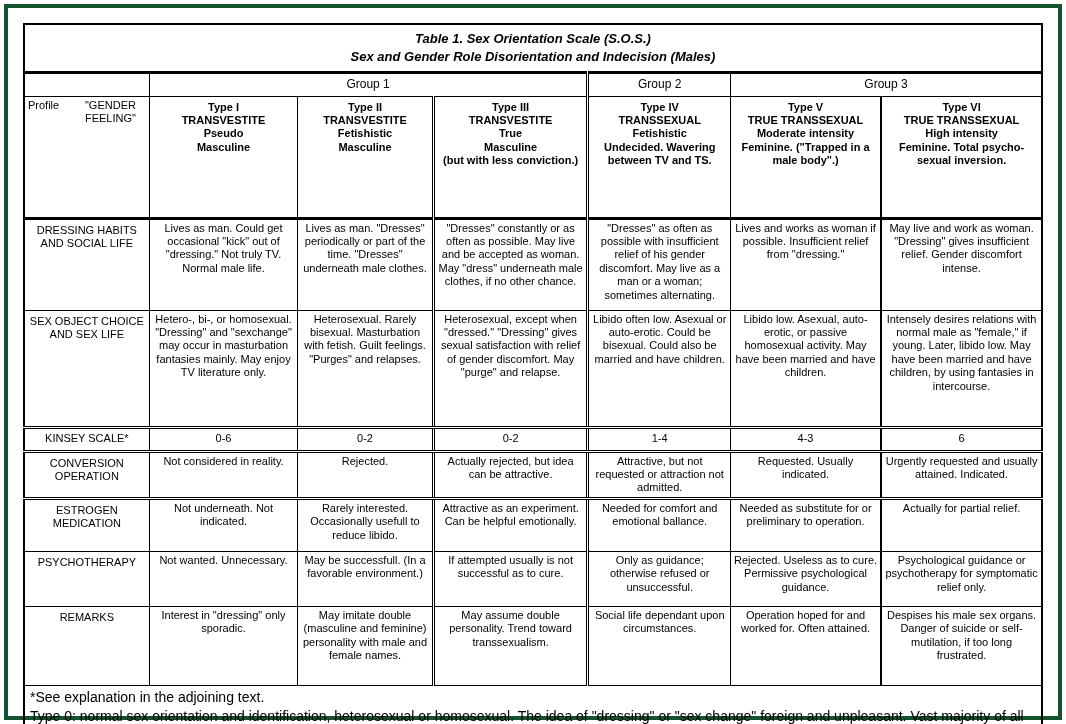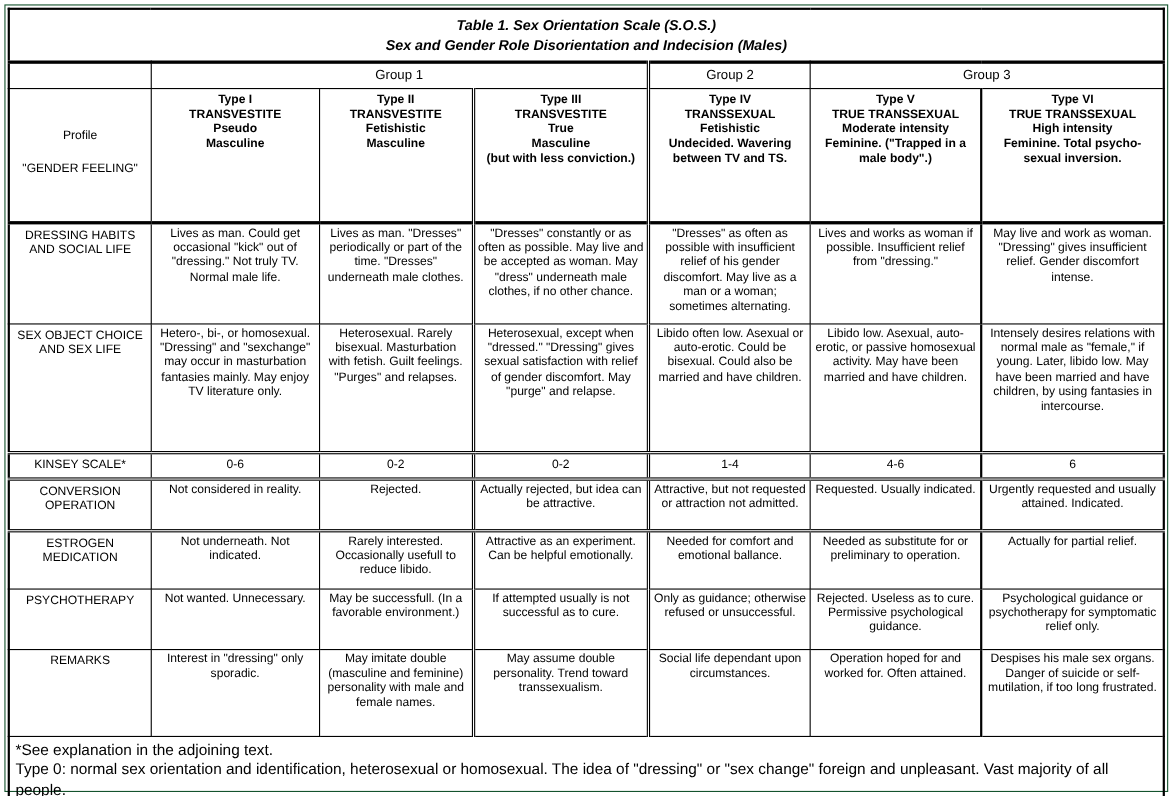--- a/index.html
+++ b/index.html
@@ -1,31 +1,31 @@
 <!DOCTYPE html>
 <html><head>
 <meta charset="utf-8">
 <style>
   html,body{margin:0;padding:0;background:#fff;}
   #page{position:relative;width:1066px;height:724px;background:#fff;
         font-family:"Liberation Sans",sans-serif;color:#000;overflow:hidden;}
-  .frame{position:absolute;top:4px;left:4px;right:4px;bottom:4px;border:1px solid #14532d;padding:2px;}
+  .frame{position:absolute;top:4px;left:4px;right:4px;bottom:4px;border:4px solid #14532d;padding:15px;}
   table{border-collapse:collapse;width:100%;height:100%;table-layout:fixed;border:2px solid #000;}
   td{border:1px solid #000;padding:2px 3px;text-align:center;vertical-align:top;
      font-size:11px;line-height:1.22;color:#000;word-wrap:break-word;}
   .title-cell{vertical-align:middle;font-size:13px;font-weight:bold;font-style:italic;line-height:1.4;}
   .group-cell{vertical-align:middle;font-size:12px;}
   .hb{border-bottom:3px solid #000;}
   .db{border-bottom:3px double #000;}
   .vd{border-left:3px double #000;}
   .vt{border-left:2px solid #000;}
   .lbl{padding-top:4px;}
   .kcell{vertical-align:middle;}
   .pflex{display:flex;flex-direction:column;justify-content:flex-start;height:112px;padding:2px 0;font-weight:bold;}
-  .plblflex{display:flex;flex-direction:column;justify-content:center;gap:16px;height:112px;}
+  .plblflex{display:flex;flex-direction:row;justify-content:center;gap:16px;height:112px;}
   .r-title{height:48px}.r-group{height:24px}.r-profile{height:120px}.r-dress{height:92px}
   .r-sex{height:117px}.r-kinsey{height:24px}.r-conv{height:47px}.r-estro{height:53px}
   .r-psych{height:55px}.r-remarks{height:79px}.r-foot{height:38px}
   .foot{text-align:left;vertical-align:middle;font-size:14px;line-height:1.35;padding:2px 5px;}
 </style>
 </head>
 <body>
 
 <div id="page">
   <div class="frame">
@@ -134,21 +134,21 @@
         <td class="db">Libido low. Asexual, auto-erotic, or passive homosexual activity. May have been married and have children.</td>
         <td class="db vt">Intensely desires relations with normal male as "female," if young. Later, libido low. May have been married and have children, by using fantasies in intercourse.</td>
       </tr>
 
       <tr class="r-kinsey">
         <td class="kcell db">KINSEY SCALE*</td>
         <td class="kcell db">0-6</td>
         <td class="kcell db">0-2</td>
         <td class="kcell db vd">0-2</td>
         <td class="kcell db vd">1-4</td>
-        <td class="kcell db">4-6</td>
+        <td class="kcell db">4-3</td>
         <td class="kcell db vt">6</td>
       </tr>
 
       <tr class="r-conv">
         <td class="lbl db">CONVERSION OPERATION</td>
         <td class="db">Not considered in reality.</td>
         <td class="db">Rejected.</td>
         <td class="db vd">Actually rejected, but idea can be attractive.</td>
         <td class="db vd">Attractive, but not requested or attraction not admitted.</td>
         <td class="db">Requested. Usually indicated.</td>

